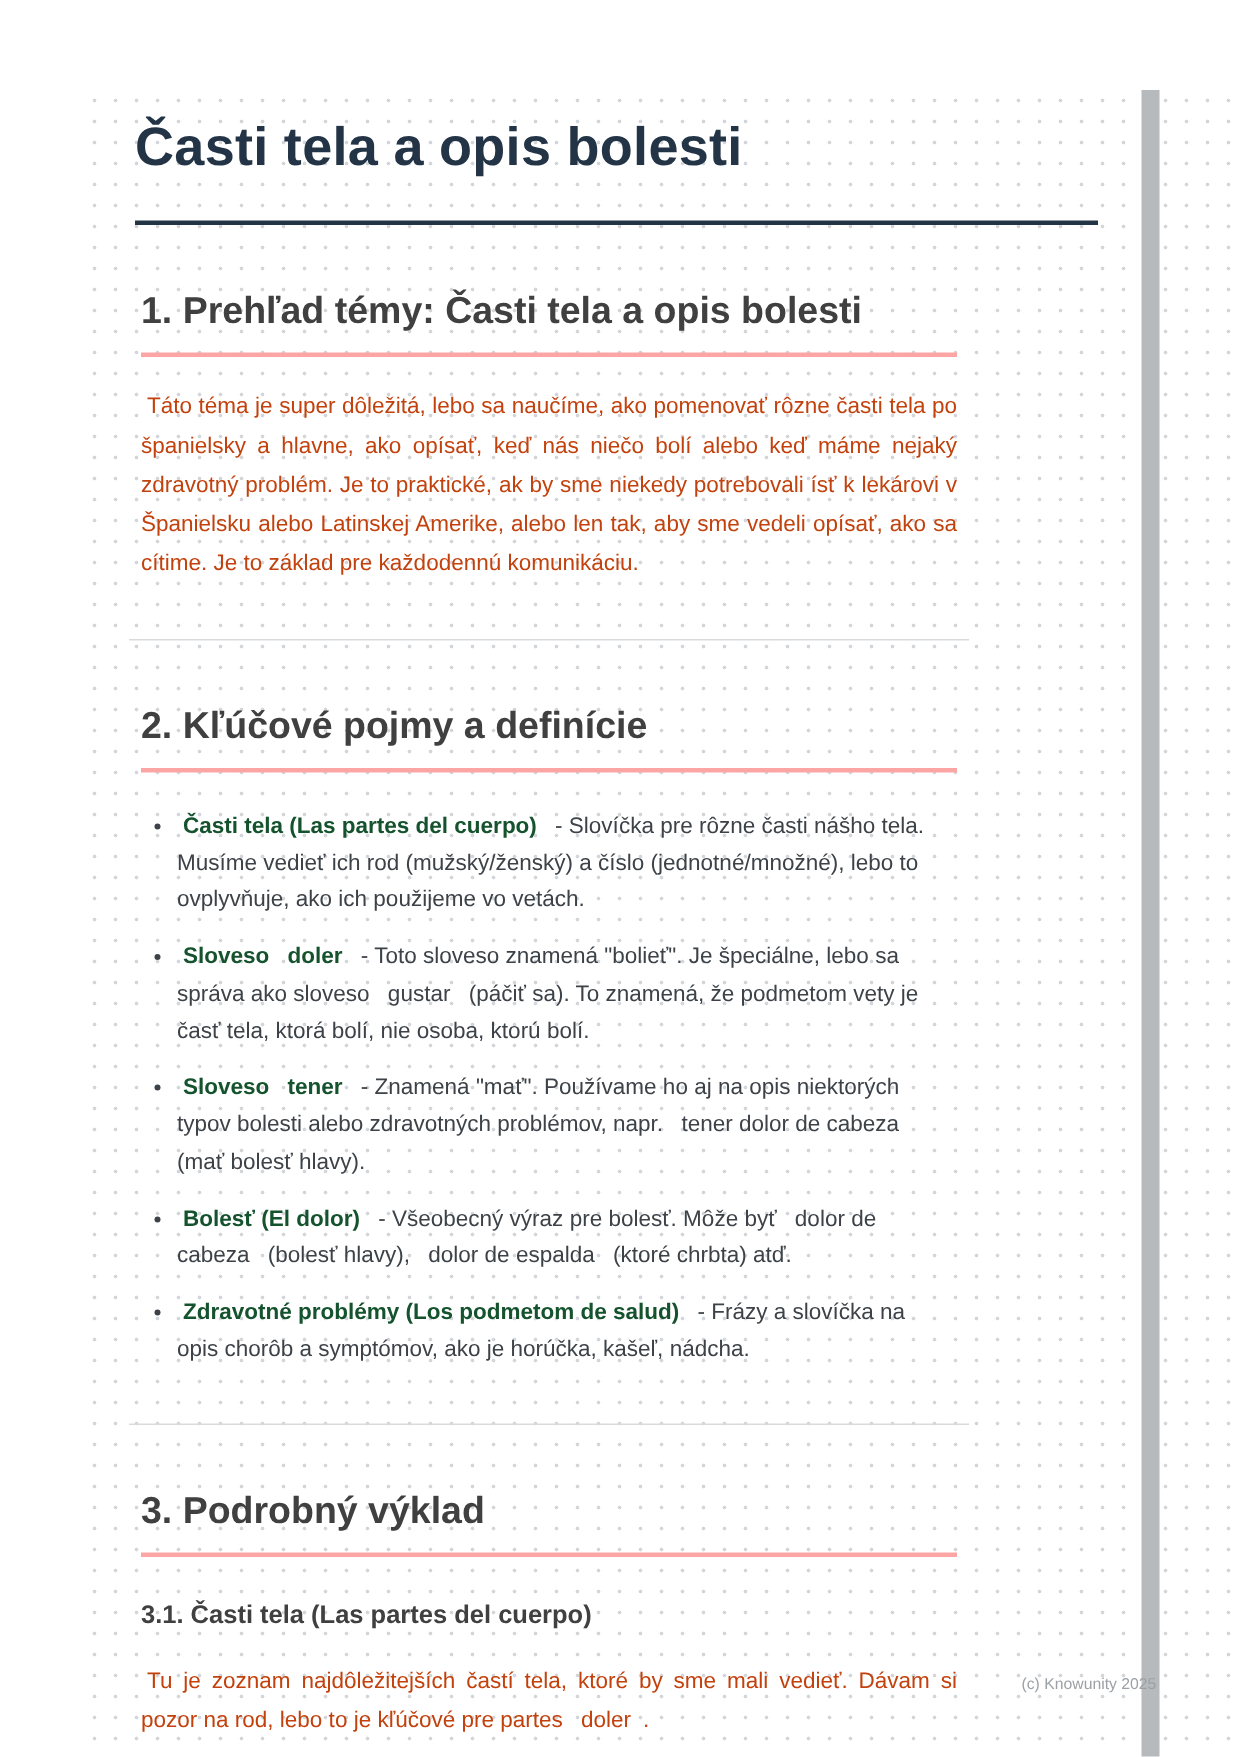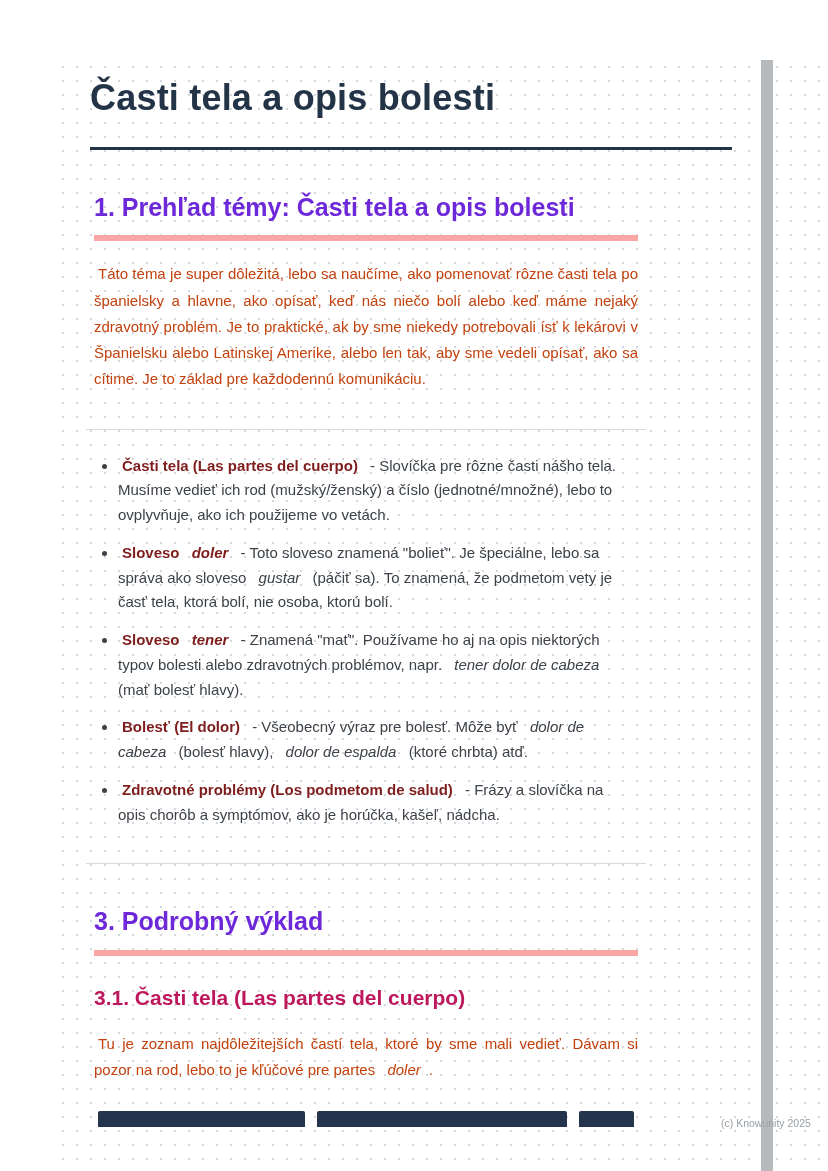--- a/index.html
+++ b/index.html
@@ -45,31 +45,31 @@
     margin-top: 28px;
     width: 642px;
     height: 3px;
     background: #243447;
   }
 
   h2.section-heading {
     margin-top: 42px;
     font-size: 25px;
     font-weight: 700;
-    color: #6d28d9;
+    color: #404040;
     padding-bottom: 12px;
-    border-bottom: 6px solid #fca5a5;
+    border-bottom: 3px solid #fca5a5;
     line-height: 1.25;
   }
 
   h3.sub-heading {
     margin-top: 28px;
-    font-size: 21px;
+    font-size: 17px;
     font-weight: 600;
-    color: #be185d;
+    color: #404040;
     line-height: 1.3;
   }
 
   p.body-text {
     margin-top: 20px;
     font-size: 15px;
     line-height: 1.75;
     text-align: justify;
     color: #c2410c;
   }
@@ -83,40 +83,40 @@
   ul.terms {
     margin-top: 24px;
     padding-left: 20px;
   }
   ul.terms li {
     font-size: 15px;
     line-height: 1.65;
     margin-bottom: 13px;
     color: #3c4248;
   }
-  .b { font-weight: 700; color: #7f1d1d; }
-  .i { font-style: italic; }
+  .b { font-weight: 700; color: #14532d; }
+  .i { }
 
   .table-head-row {
     margin-top: 24px;
     display: flex;
     gap: 4px;
     height: 24px;
   }
   .table-head-cell {
     background: #24344d;
     border-radius: 2px 2px 0 0;
   }
   .table-head-cell.c1 { flex: 0 0 38%; }
   .table-head-cell.c2 { flex: 0 0 46%; }
   .table-head-cell.c3 { flex: 1 1 auto; }
 
   .footer-credit {
     position: absolute;
-    left: 705px; top: 1101px;
+    left: 665px; top: 1101px;
     font-size: 10.5px;
     color: #9ba1a6;
     z-index: 5;
     white-space: nowrap;
     text-align: center;
   }
 </style>
 </head>
 <body>
 
@@ -131,20 +131,21 @@
     <div class="title-rule"></div>
 
     <section>
       <h2 class="section-heading">1. Prehľad témy: Časti tela a opis bolesti</h2>
       <p class="body-text"><span>Táto téma je super dôležitá, lebo sa naučíme, ako pomenovať rôzne časti tela po španielsky a hlavne, ako opísať, keď nás niečo bolí alebo keď máme nejaký zdravotný problém. Je to praktické, ak by sme niekedy potrebovali ísť k lekárovi v Španielsku alebo Latinskej Amerike, alebo len tak, aby sme vedeli opísať, ako sa cítime. Je to základ pre každodennú komunikáciu.</span></p>
     </section>
 
     <div class="divider"></div>
 
     <section>
+      <h2 class="section-heading">2. Kľúčové pojmy a definície</h2>
       <ul class="terms">
           <li><span class="b">Časti tela (Las partes del cuerpo)</span><span> - Slovíčka pre rôzne časti nášho tela. Musíme vedieť ich rod (mužský/ženský) a číslo (jednotné/množné), lebo to ovplyvňuje, ako ich použijeme vo vetách.</span></li>
           <li><span class="b">Sloveso </span><span class="b i">doler</span><span> - Toto sloveso znamená "bolieť". Je špeciálne, lebo sa správa ako sloveso </span><span class="i">gustar</span><span> (páčiť sa). To znamená, že podmetom vety je časť tela, ktorá bolí, nie osoba, ktorú bolí.</span></li>
           <li><span class="b">Sloveso </span><span class="b i">tener</span><span> - Znamená "mať". Používame ho aj na opis niektorých typov bolesti alebo zdravotných problémov, napr. </span><span class="i">tener dolor de cabeza</span><span> (mať bolesť hlavy).</span></li>
           <li><span class="b">Bolesť (El dolor)</span><span> - Všeobecný výraz pre bolesť. Môže byť </span><span class="i">dolor de cabeza</span><span> (bolesť hlavy), </span><span class="i">dolor de espalda</span><span> (ktoré chrbta) atď.</span></li>
           <li><span class="b">Zdravotné problémy (Los podmetom de salud)</span><span> - Frázy a slovíčka na opis chorôb a symptómov, ako je horúčka, kašeľ, nádcha.</span></li>
         </ul>
     </section>
 
     <div class="divider"></div>

